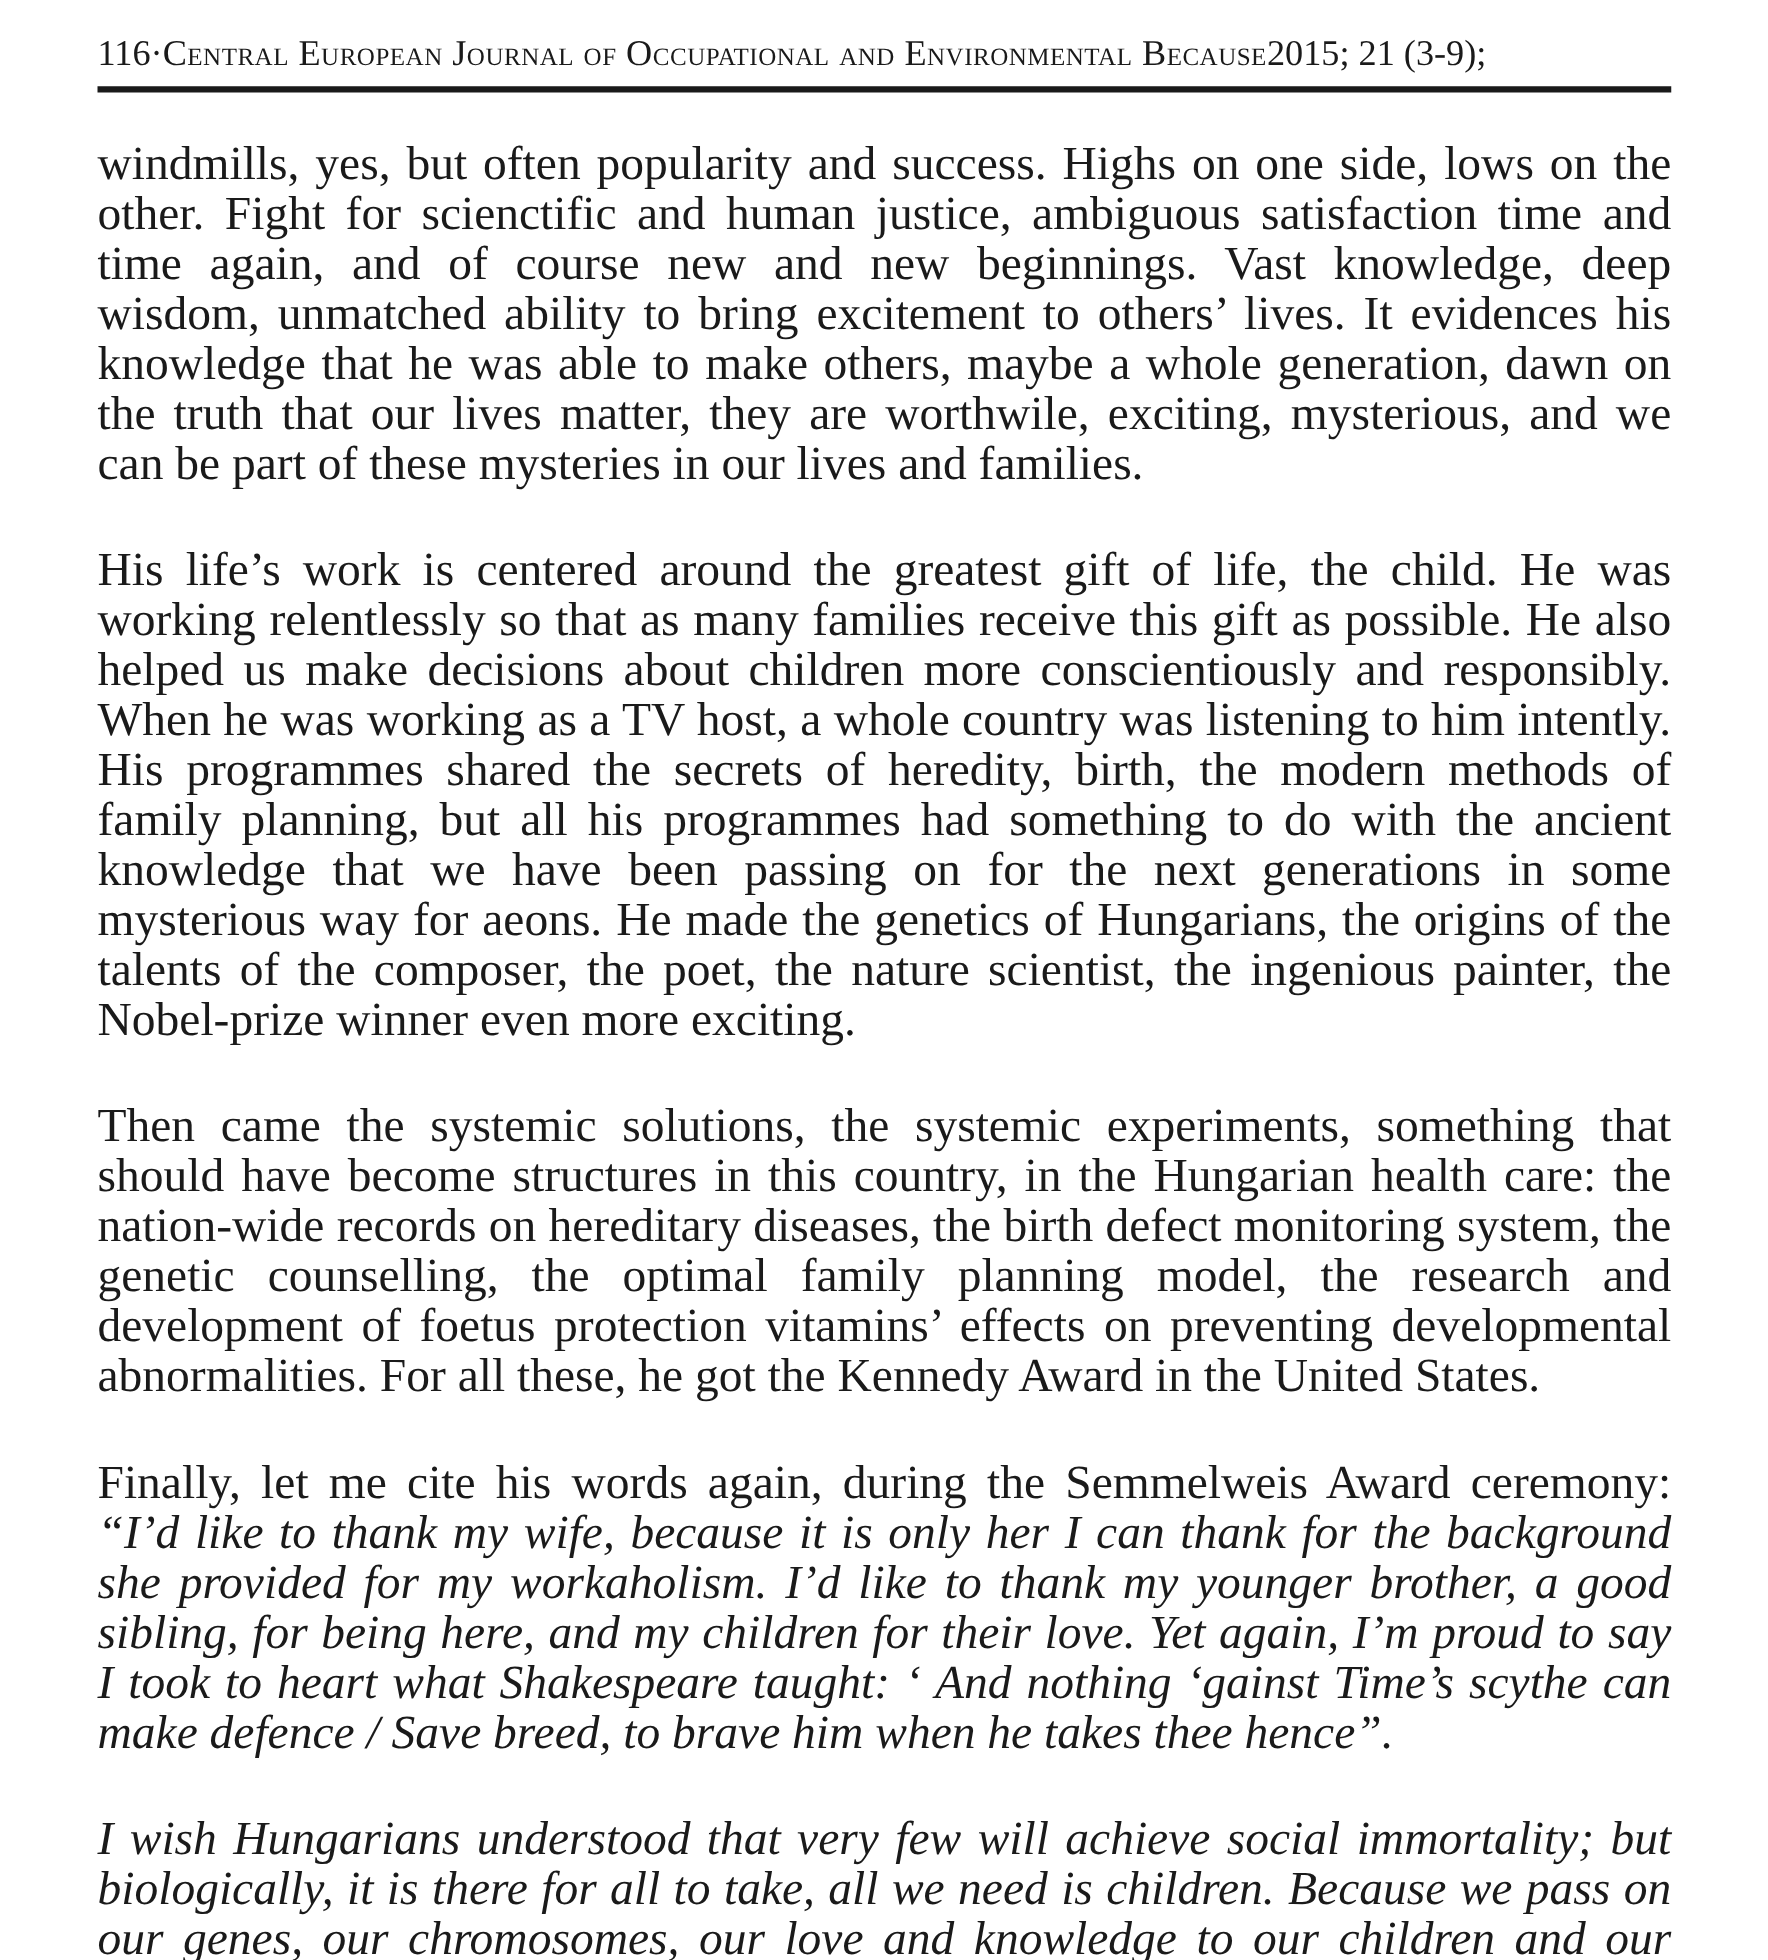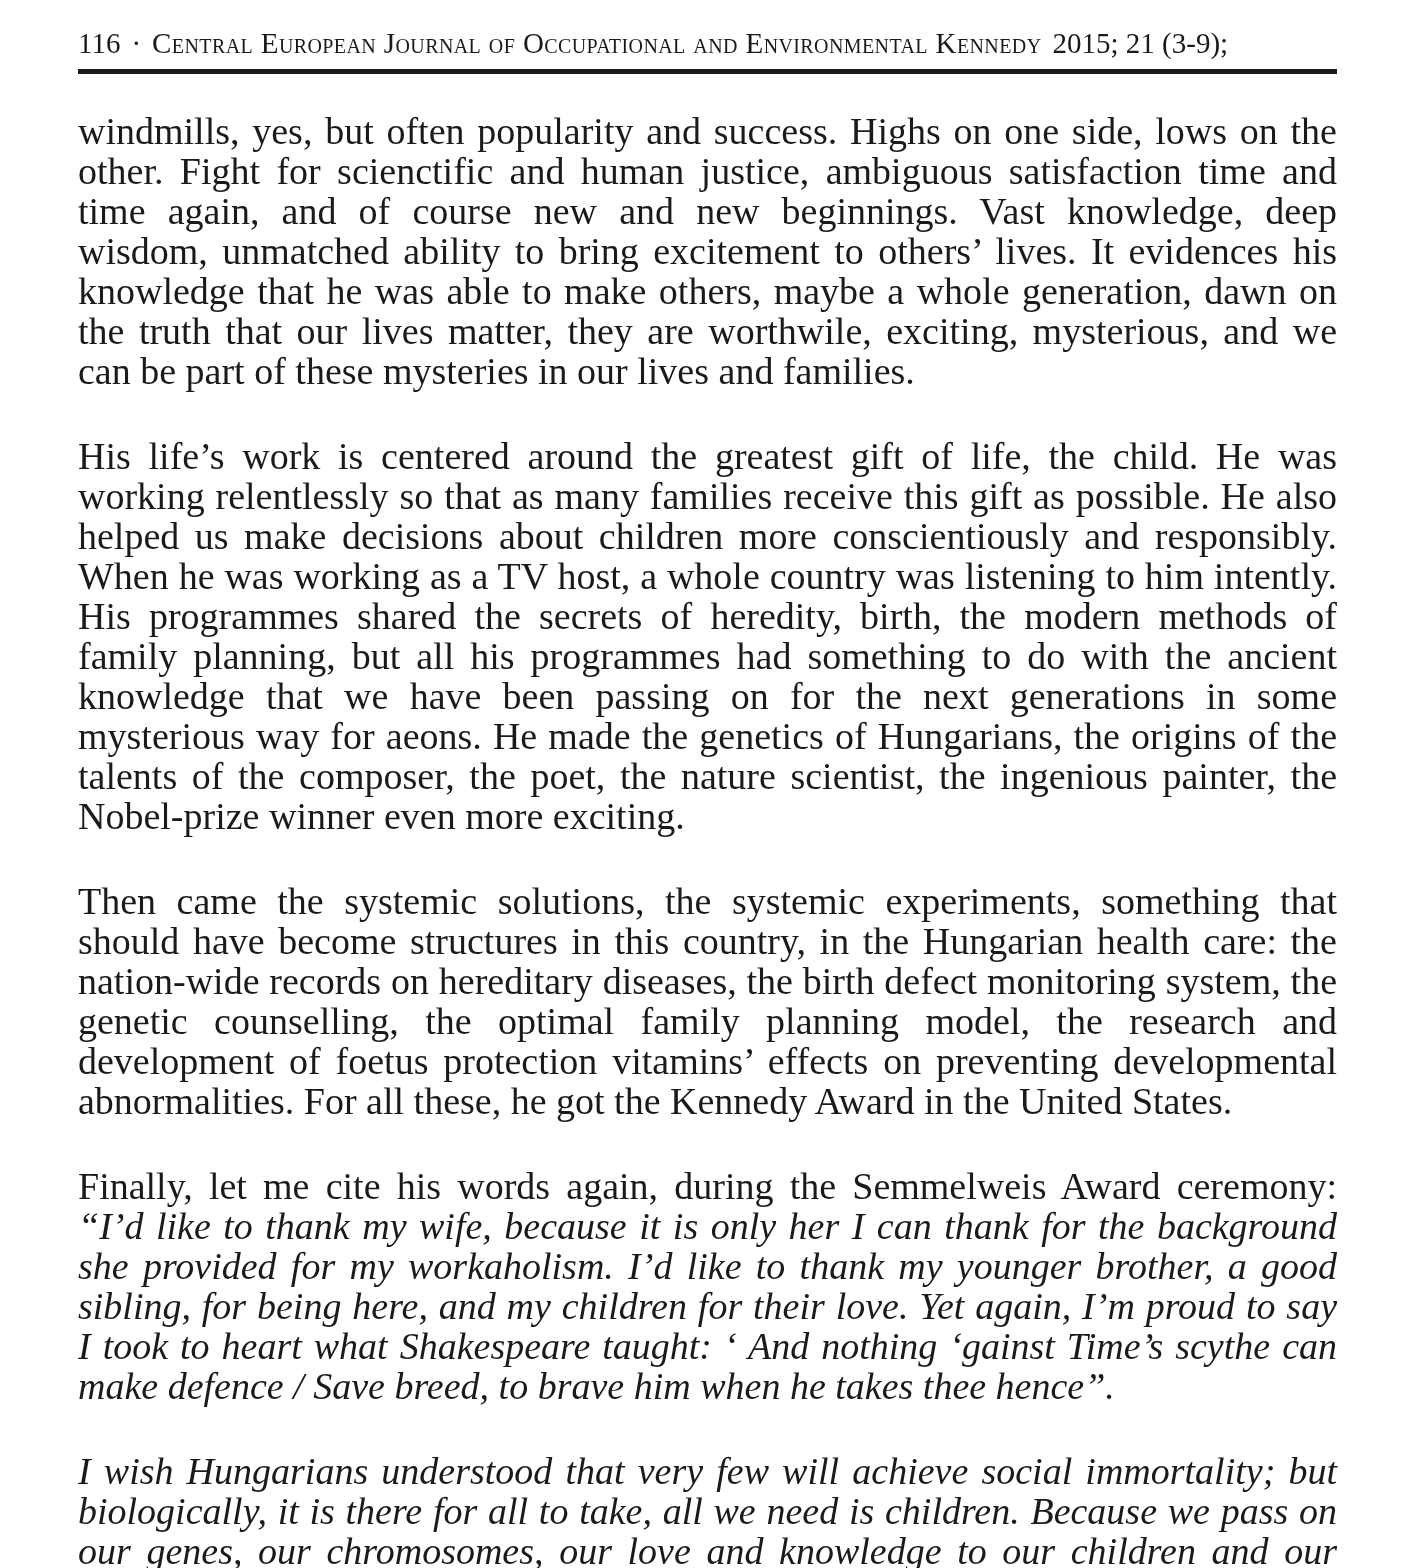--- a/index.html
+++ b/index.html
@@ -15,21 +15,20 @@
     width: 1414px;
     height: 1568px;
     background: #ffffff;
     padding: 26px 77px 0 78px;
     font-family: "Liberation Serif", "DejaVu Serif", serif;
     color: #1a1a1a;
   }
   .header-line {
     display: flex;
     align-items: baseline;
-    gap: 11px;
     font-size: 29px;
     line-height: 34px;
     white-space: nowrap;
   }
   .smallcaps {
     font-variant: small-caps;
     letter-spacing: 0.4px;
   }
   .rule {
     height: 5px;
@@ -54,21 +53,21 @@
   }
 </style>
 </head>
 <body>
 
 <div class="page">
   <header>
     <div class="header-line">
       <span>116</span>
       <span>·</span>
-      <span class="smallcaps">Central European Journal of Occupational and Environmental Kennedy</span>
+      <span class="smallcaps">Central European Journal of Occupational and Environmental Because</span>
       <span>2015; 21 (3-9);</span>
     </div>
     <div class="rule"></div>
   </header>
   <main class="content">
       <p class="para"><span class="seg">windmills, yes, but often popularity and success. Highs on one side, lows on the other.  Fight for scienctific and human justice, ambiguous satisfaction time and time again, and of course new and new beginnings. Vast knowledge, deep wisdom, unmatched ability to bring excitement to others’ lives. It evidences his knowledge that he was able to make others, maybe a whole generation, dawn on the truth that our lives matter, they are worthwile, exciting, mysterious, and we can be part of these mysteries in our lives and families.</span></p>
       <p class="para"><span class="seg">His life’s work is centered around the greatest gift of life, the child. He was working relentlessly so that as many families receive this gift as possible. He also helped us make decisions about children more conscientiously and responsibly. When he was working as a TV host, a whole country was listening to him intently. His programmes shared the secrets of heredity, birth, the modern methods of family planning, but all his programmes had something to do with the ancient knowledge that we have been passing on for the next generations in some mysterious way for aeons. He made the genetics of Hungarians, the origins of the talents of the composer, the poet, the nature scientist, the ingenious painter, the Nobel-prize winner even more exciting.</span></p>
       <p class="para"><span class="seg">Then came the systemic solutions, the systemic experiments, something that should have become structures in this country, in the Hungarian health care: the nation-wide records on hereditary diseases, the birth defect monitoring system, the genetic counselling, the optimal family planning model, the research and development of foetus protection vitamins’ effects on preventing developmental abnormalities. For all these, he got the Kennedy Award in the United States.</span></p>
       <p class="para"><span class="seg">Finally, let me cite his words again, during the Semmelweis Award ceremony: </span><span class="seg italic">“I’d like to thank my wife, because it is only her I can thank for the background she provided for my workaholism. I’d like to thank my younger brother, a good sibling, for being here, and my children for their love. Yet again, I’m proud to say I took to heart what Shakespeare taught: ‘ And nothing ‘gainst Time’s scythe can make defence / Save breed, to brave him when he takes thee hence”.</span></p>
       <p class="para"><span class="seg italic">I wish Hungarians understood that very few will achieve social immortality; but biologically, it is there for all to take, all we need is children. Because we pass on our genes, our chromosomes, our love and knowledge to our children and our grandchildren. And with them alive, we can leave this world behind in more peace.”</span></p>

